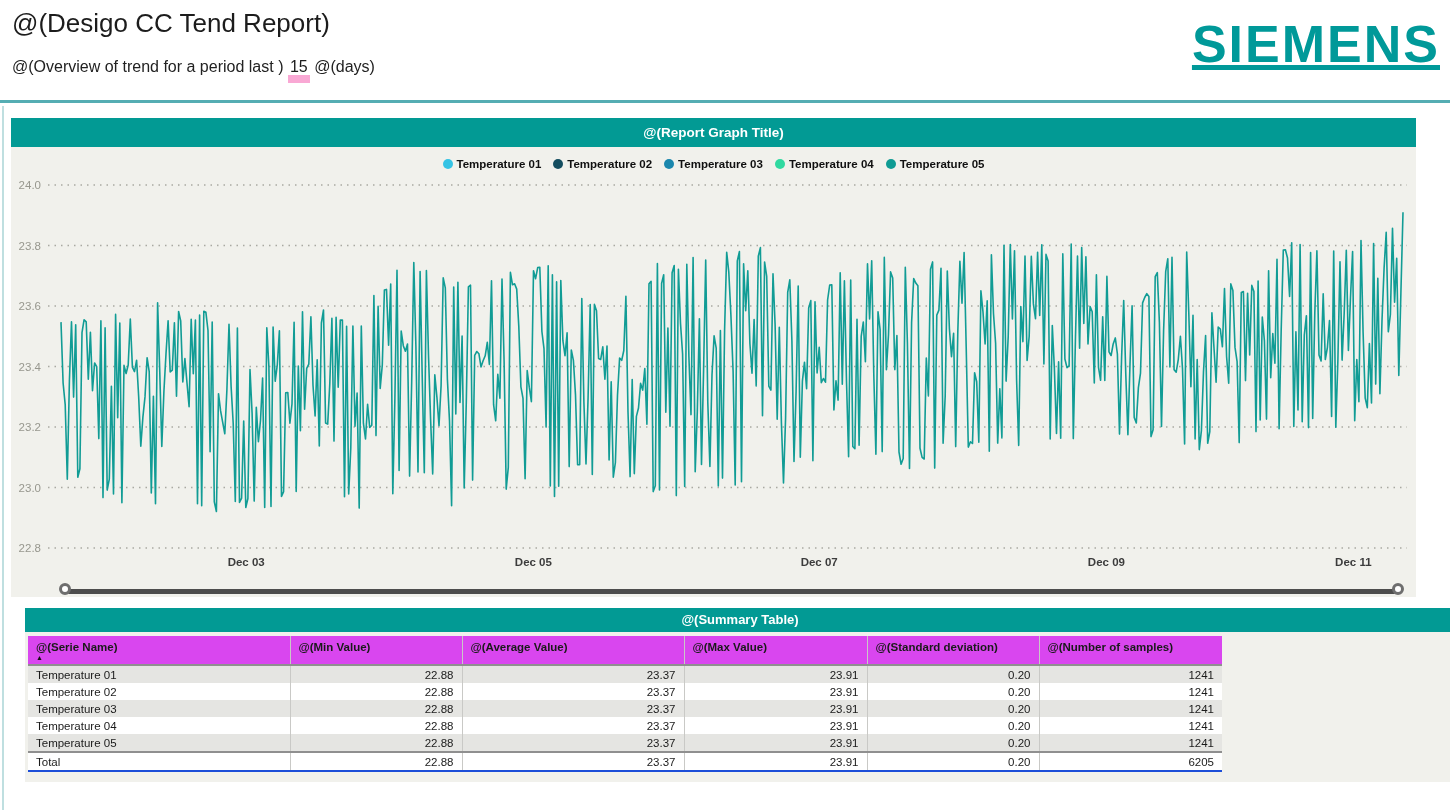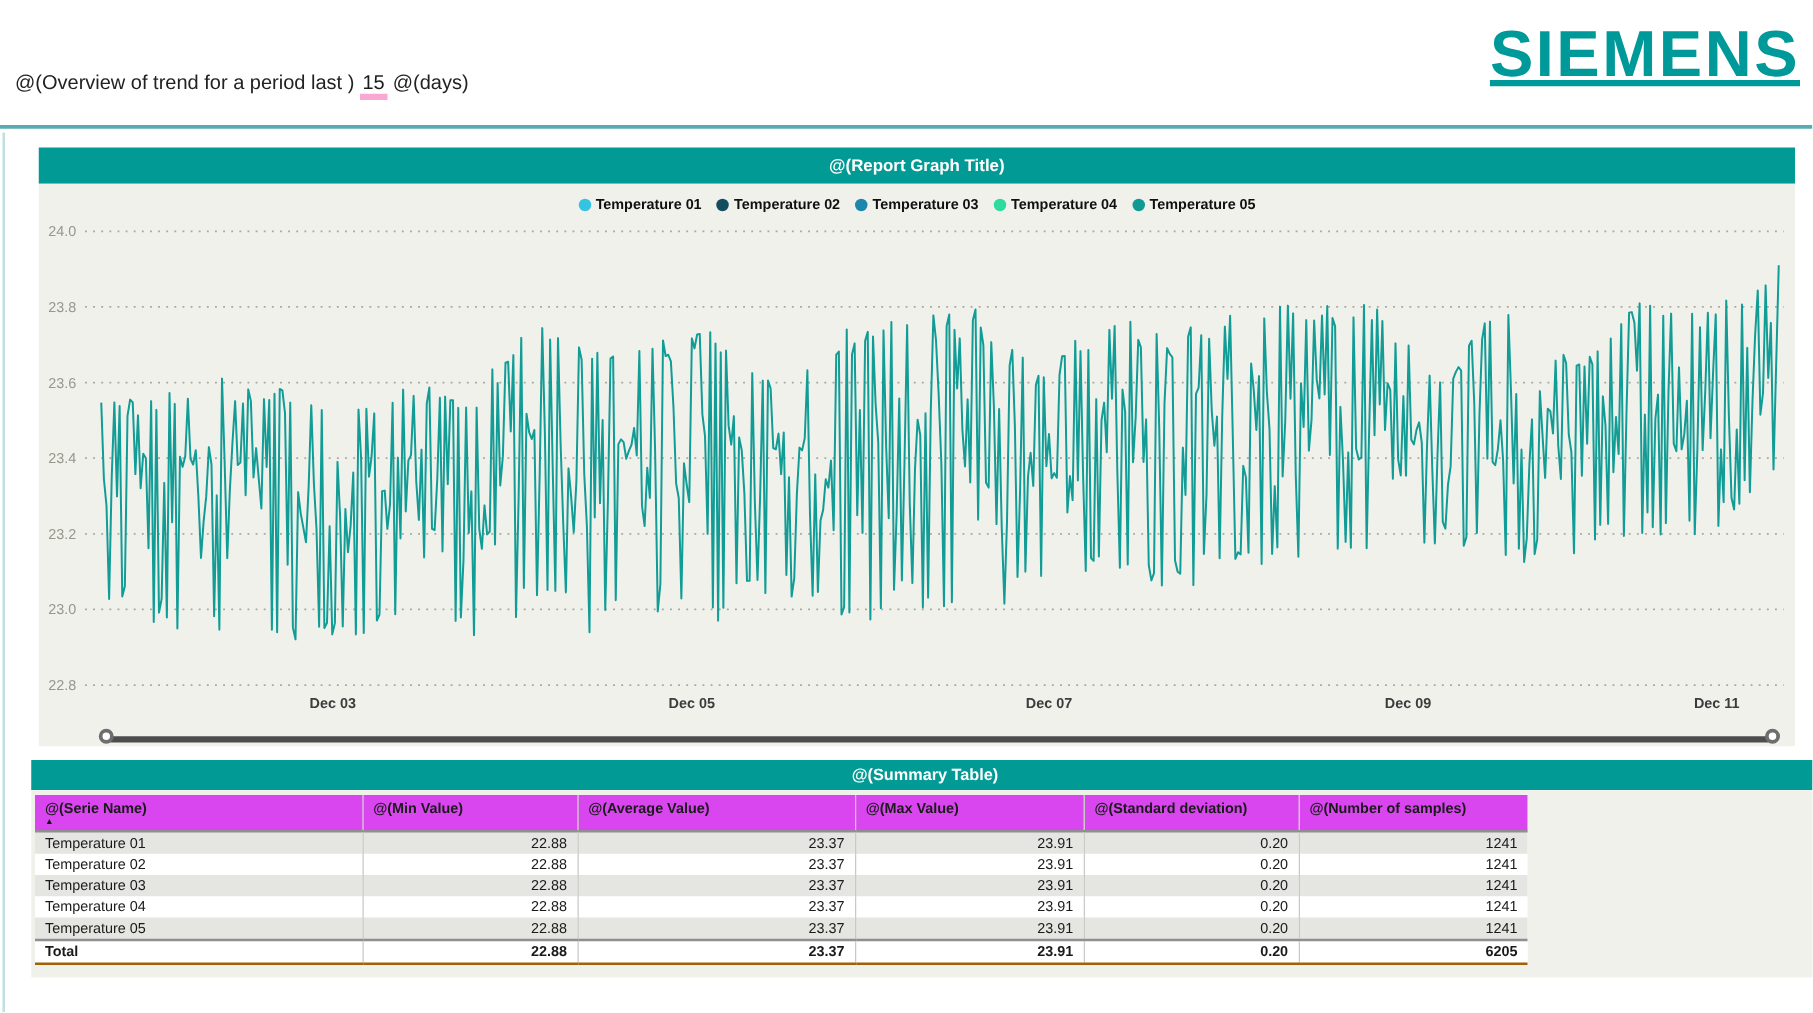--- a/index.html
+++ b/index.html
@@ -3,29 +3,29 @@
 <meta charset="utf-8">
 <style>
   * { box-sizing: border-box; }
   html,body { margin:0; padding:0; background:#ffffff; font-family:"Liberation Sans", sans-serif; }
   .page { position:relative; width:1450px; height:810px; overflow:hidden; background:#fff; }
 
   
   .report-header { position:relative; height:103px; border-bottom:3px solid #55adb3; }
   .report-title { position:absolute; left:12px; top:8px; font-size:26px; color:#1c1c1c; font-weight:400; }
   .report-subtitle { position:absolute; left:12px; top:58px; font-size:16px; color:#222; }
-  .subtitle-days-value { color:#1c1c1c; border-bottom:5px solid #f9a8d4; padding:0 2px; cursor:pointer; }
+  .subtitle-days-value { color:#1c1c1c; border-bottom:8px solid #f9a8d4; padding:0 2px; cursor:pointer; }
   .brand-logo { position:absolute; right:10px; top:18px; font-size:52px; font-weight:700; letter-spacing:2px; line-height:1; }
   .left-edge-line { position:absolute; left:2px; top:106px; width:2px; height:704px; background:#bfdfe0; }
 
   
   .panel-bar { background:#029a94; color:#fff; font-weight:700; text-align:center; }
 
   
-  .graph-panel { position:absolute; left:31px; top:118px; width:1405px; }
+  .graph-panel { position:absolute; left:11px; top:118px; width:1405px; }
   .graph-bar { height:29px; line-height:29px; font-size:13.5px; }
   .graph-body { background:#f1f1ec; height:450px; padding-top:6px; }
   .chart-legend { display:flex; justify-content:center; gap:12px; height:22px; align-items:center; }
   .legend-item { display:flex; align-items:center; gap:4px; font-size:11.5px; font-weight:700; color:#101010; cursor:pointer; }
   .legend-dot { width:10px; height:10px; border-radius:50%; display:inline-block; }
   .chart-svg { display:block; }
 
   
   .range-slider { position:relative; height:34px; margin:0 12px 0 48px; }
   .slider-track { position:absolute; left:8px; right:8px; top:14px; height:5px; background:#4d4d4d; border-radius:3px; cursor:pointer; }
@@ -37,29 +37,30 @@
   .table-panel { position:absolute; left:25px; top:608px; width:1430px; background:#f1f1ec; padding-bottom:10px; }
   .table-bar { height:24px; line-height:24px; font-size:13px; }
   .summary-table { margin:4px 0 0 3px; border-collapse:collapse; width:1194px; background:#fff; font-size:11.5px; color:#1a1a1a; table-layout:fixed; }
   .summary-table th { text-align:left; font-weight:700; padding:5px 8px 2px 8px; background:#d946ef; border-right:1px solid #c9c9c6; border-bottom:2px solid #8f8f8f; vertical-align:top; cursor:pointer; }
   .summary-table th:last-child { border-right:none; }
   .sort-arrow { display:block; font-size:7px; line-height:8px; color:#111; margin-top:1px; }
   .summary-table td { padding:2.5px 8px; border-right:1px solid #c9c9c6; }
   .summary-table td:last-child { border-right:none; }
   .summary-table td.num { text-align:right;padding-left:35px; }
   .summary-table tr.odd td { background:#e5e5e2; }
-  .summary-table tr.total-row td { font-weight:700; border-top:2px solid #8f8f8f; border-bottom:2px solid #a16207; background:#fff; }
+  .summary-table tr.total-row td { font-weight:400; border-top:2px solid #8f8f8f; border-bottom:2px solid #1d4ed8; background:#fff; }
   .col-name{width:262px}.col-min{width:172px}.col-avg{width:222px}.col-max{width:183px}.col-std{width:172px}.col-smp{width:183px}
 </style>
 </head>
 <body>
 
 <div class="page">
 
   <div class="report-header">
+    <div class="report-title">@(Desigo CC Tend Report)</div>
     <div class="report-subtitle">
       <span>@(Overview of trend for a period last )</span>
       <span class="subtitle-days-value">15</span>
       <span>@(days)</span>
     </div>
     <div class="brand-logo" style="color: rgb(0, 153, 153); text-decoration: underline;">SIEMENS</div>
   </div>
   <div class="left-edge-line"></div>
 
   <div class="graph-panel">

